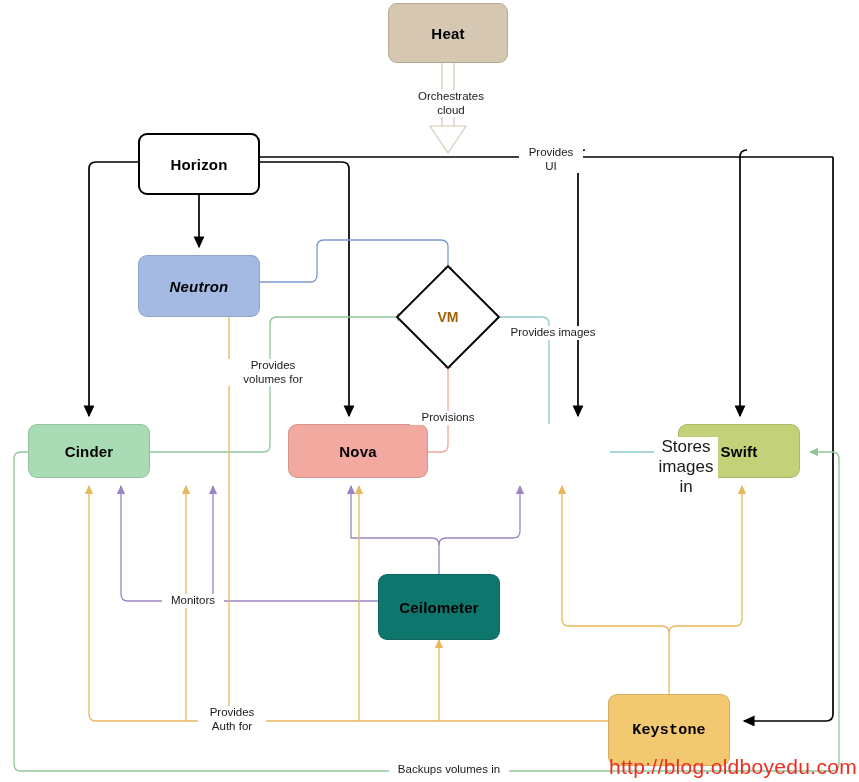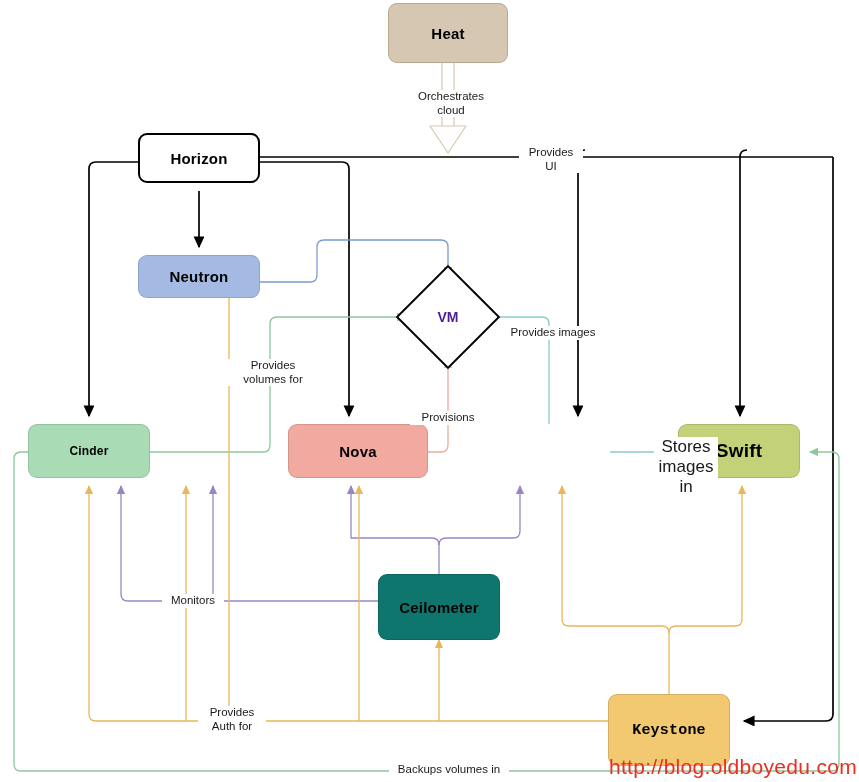--- a/index.html
+++ b/index.html
@@ -8,21 +8,21 @@
   svg#wires{position:absolute;left:0;top:0;width:859px;height:782px;}
   .node{position:absolute;box-sizing:border-box;display:flex;align-items:center;justify-content:center;
         border-radius:9px;font-weight:bold;color:#000;text-align:center;letter-spacing:.2px;}
   .node span{pointer-events:none;}
   .n-heat{border:1px solid #b9a88f;}
   .n-horizon{border:2px solid #000;background:#fff;}
   .n-colored{border:1px solid rgba(0,0,0,.12);}
   .diamond{position:absolute;width:74px;height:74px;border:2px solid #000;background:#fff;
            transform:rotate(45deg);box-sizing:border-box;}
   .diamond-label{position:absolute;display:flex;align-items:center;justify-content:center;
-                 font-weight:bold;color:#4c1d95;}
+                 font-weight:bold;color:#a16207;}
   .elabel{position:absolute;color:#1a1a1a;text-align:center;line-height:1.18;
           background:#fff;padding:0 3px;white-space:pre-line;}
   .watermark{position:absolute;color:#ee2d20;font-family:"Liberation Sans",sans-serif;
              letter-spacing:.3px;white-space:nowrap;}
 </style>
 </head>
 <body>
 
 <div id="stage">
 
@@ -130,43 +130,43 @@
         <path d="M28,452 L21,452 Q14,452 14,459 L14,764 Q14,771 21,771 L832,771 Q839,771 839,764 L839,459 Q839,452 832,452 L810,452" marker-end="url(#ah-green)"></path>
       </g>
 
     </g>
   </svg>
 
   <div class="node n-heat" style="left:388px;top:3px;width:120px;height:60px;background:#d6c7b3;font-size:15px;">
     <span>Heat</span>
   </div>
 
-  <div class="node n-horizon" style="left:138px;top:133px;width:122px;height:50px;font-size:15px;">
+  <div class="node n-horizon" style="left:138px;top:133px;width:122px;height:62px;font-size:15px;">
     <span>Horizon</span>
   </div>
 
-  <div class="node n-colored" style="left:138px;top:255px;width:122px;height:43px;background:#a5bae3;font-size:15px;">
+  <div class="node n-colored" style="left:138px;top:255px;width:122px;height:62px;background:#a5bae3;font-size:15px;font-style:italic;">
     <span>Neutron</span>
   </div>
 
   <div class="diamond" style="left:411px;top:280px;"></div>
   <div class="diamond-label" style="left:411px;top:280px;width:74px;height:74px;font-size:14px;">
     <span>VM</span>
   </div>
 
-  <div class="node n-colored" style="left:28px;top:424px;width:122px;height:54px;background:#a9dcb5;font-size:12px;">
+  <div class="node n-colored" style="left:28px;top:424px;width:122px;height:54px;background:#a9dcb5;font-size:15px;">
     <span>Cinder</span>
   </div>
 
   <div class="node n-colored" style="left:288px;top:424px;width:140px;height:54px;background:#f2a9a0;font-size:15px;">
     <span>Nova</span>
   </div>
 
 
-  <div class="node n-colored" style="left:678px;top:424px;width:122px;height:54px;background:#c3d179;font-size:19px;">
+  <div class="node n-colored" style="left:678px;top:424px;width:122px;height:54px;background:#c3d179;font-size:15px;">
     <span>Swift</span>
   </div>
 
   <div class="node n-colored" style="left:378px;top:574px;width:122px;height:66px;background:#0f766e;font-size:15px;">
     <span>Ceilometer</span>
   </div>
 
   <div class="node n-colored" style="left:608px;top:694px;width:122px;height:72px;background:#f2c871;font-size:15px;font-family:Liberation Mono, monospace;">
     <span>Keystone</span>
   </div>

